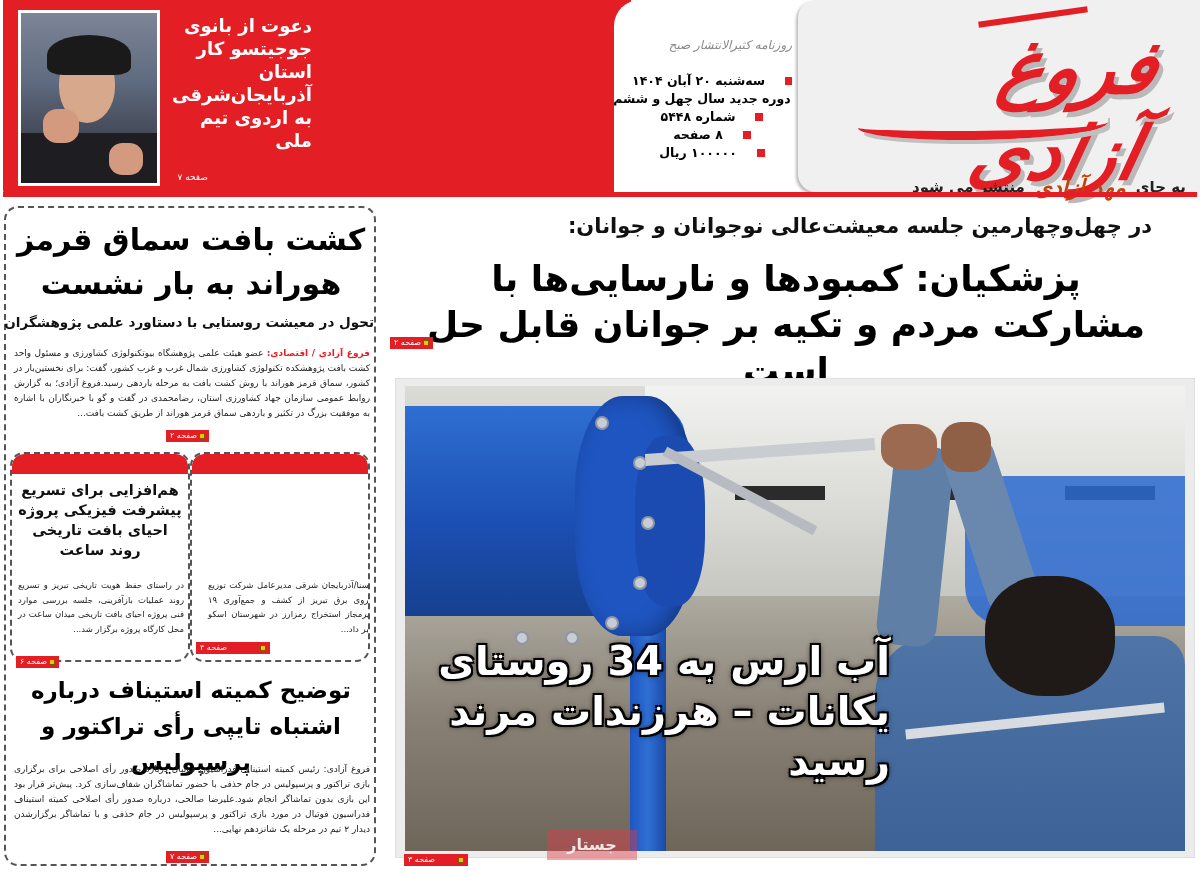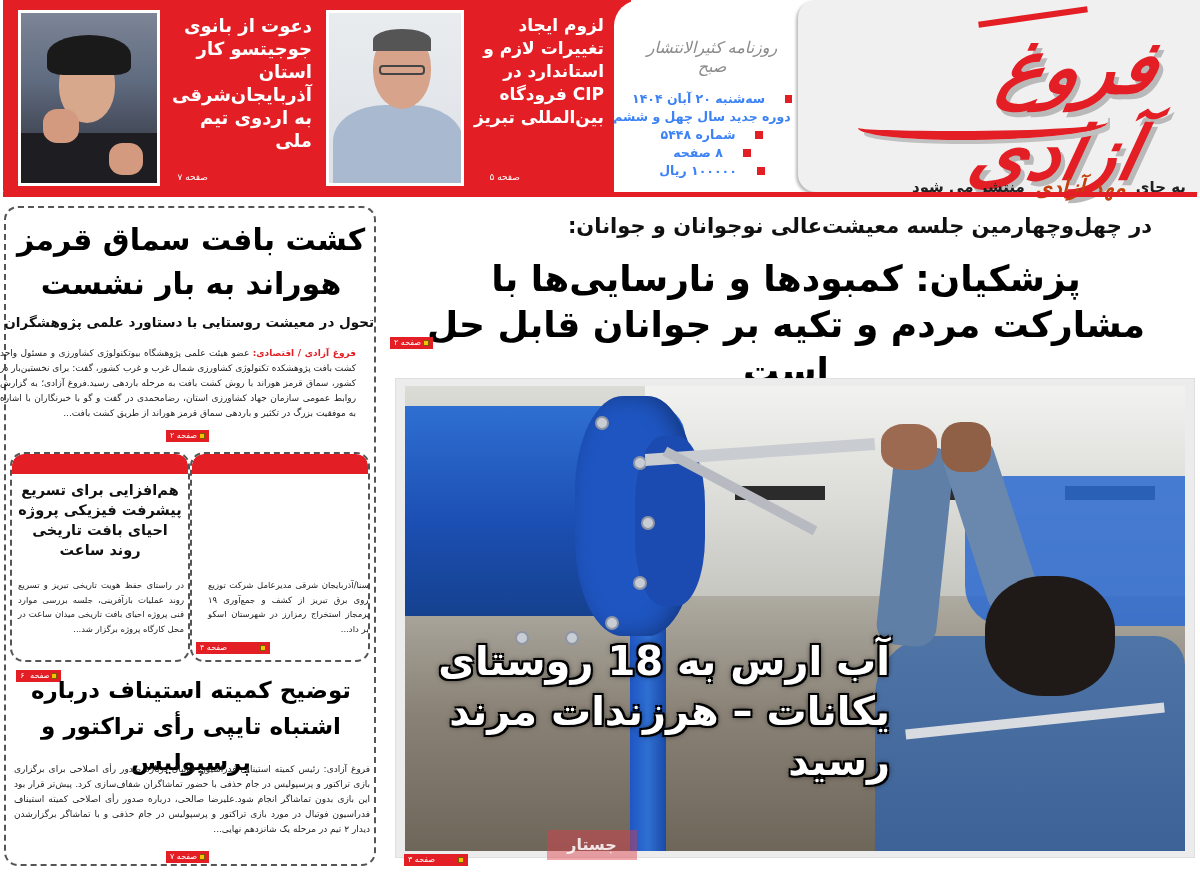--- a/index.html
+++ b/index.html
@@ -14,22 +14,22 @@
   .masthead-panel { position: absolute; left: 798px; top: 0; width: 402px; height: 192px; background: #f0f0f0; border-radius: 18px 0 0 18px; box-shadow: -2px 2px 3px #bbb; }
 
   .logo { position: absolute; left: 40px; top: 14px; width: 340px; height: 130px; }
   .logo-text { position: absolute; right: 30px; top: 10px; font-family: "DejaVu Serif", serif; font-size: 74px; font-style: italic; font-weight: bold; color: #e31e24; text-shadow: 5px 5px 0 #b9b9b9; letter-spacing: -4px; transform: skewX(-12deg); }
   .logo-swoosh { position: absolute; left: 20px; top: 96px; width: 250px; height: 30px; border-bottom: 9px solid #e31e24; border-radius: 0 0 60% 40%; box-shadow: 4px 6px 0 -2px #c0c0c0; }
   .logo-bar { position: absolute; left: 140px; top: 0; width: 110px; height: 6px; background: #e31e24; transform: rotate(-8deg); }
   .replace-line { position: absolute; right: 14px; top: 158px; font-size: 15px; font-weight: bold; color: #222; white-space: nowrap; display: flex; align-items: center; gap: 6px; }
   .sister-logo { font-family: "DejaVu Serif", serif; font-style: italic; font-weight: bold; font-size: 22px; color: #c2410c; margin: 16px 4px; }
 
   .issue-info { position: absolute; left: 632px; top: 20px; width: 160px; height: 170px; }
-  .paper-subtitle { text-align: center; font-family: "DejaVu Serif", serif; font-style: italic; font-size: 16px; color: #8a8a8a; margin-top: 18px; margin-bottom: 14px; }
-  .info-line { display: flex; align-items: center; justify-content: center; gap: 20px; font-size: 12.5px; font-weight: bold; color: #3b82f6; line-height: 18px; white-space: nowrap; }
+  .paper-subtitle { font-family: "DejaVu Serif", serif; font-style: italic; font-size: 12px; color: #8a8a8a; margin-top: 18px; margin-bottom: 20px; }
+  .info-line { display: flex; align-items: center; justify-content: center; gap: 20px; font-size: 12.5px; font-weight: bold; color: #000000; line-height: 18px; white-space: nowrap; }
   .info-bullet { display: inline-block; width: 8px; height: 8px; background: #e31e24; }
 
   .teaser { position: absolute; top: 10px; height: 176px; }
   .teaser-photo { position: absolute; top: 0; width: 138px; height: 176px; border: 3px solid #fff; overflow: hidden; }
   .teaser-title { position: absolute; top: 4px; color: #fff; font-weight: bold; font-size: 17px; line-height: 23px; text-align: right; }
   .teaser-page { position: absolute; bottom: 4px; color: #fff; font-size: 9px; }
 
   .photo-woman { background: linear-gradient(180deg, #7d8596 0%, #5f6b80 40%, #2b2b33 100%); }
   .photo-woman .face { position: absolute; left: 38px; top: 38px; width: 56px; height: 72px; background: #d8a88c; border-radius: 45% 45% 50% 50%; }
   .photo-woman .bandana { position: absolute; left: 26px; top: 22px; width: 84px; height: 40px; background: #1a1a1a; border-radius: 50% 50% 20% 20%; }
@@ -73,29 +73,29 @@
 
   .photo-caption { position: absolute; right: 310px; top: 636px; width: 460px; text-align: right; color: #fff; font-size: 40px; font-weight: 900; line-height: 50px; text-shadow: 0 0 3px #000, 0 0 6px #000, 2px 2px 0 #000, -2px -2px 0 #000, 2px -2px 0 #000, -2px 2px 0 #000; }
   .tag-photo { position: absolute; left: 404px; top: 854px; gap: 23px; }
   .watermark { position: absolute; left: 547px; top: 830px; width: 90px; height: 30px; background: rgba(220,60,70,0.45); color: rgba(255,255,255,0.85); font-size: 16px; font-weight: bold; text-align: center; line-height: 30px; }
 
   
   .left-box { position: absolute; left: 4px; top: 206px; width: 372px; height: 660px; border: 2px dashed #555; border-radius: 14px; }
   .lead-title { position: absolute; left: 12px; top: 218px; width: 358px; text-align: center; font-size: 30px; font-weight: 900; line-height: 44px; color: #000; }
   .lead-subtitle { position: absolute; left: 12px; top: 314px; width: 362px; text-align: center; font-size: 13.5px; font-weight: bold; color: #111; white-space: nowrap; letter-spacing: -0.6px; }
   .body-text { position: absolute; text-align: justify; font-size: 9px; line-height: 15px; color: #222; }
-  .lead-body { left: 0; top: 346px; width: 356px; }
+  .lead-body { left: 14px; top: 346px; width: 356px; }
   .byline { color: #e31e24; font-weight: bold; }
   .tag-lead { position: absolute; left: 166px; top: 430px; }
 
   .sub-box { position: absolute; top: 452px; width: 180px; height: 210px; border: 2px dashed #555; border-radius: 14px; overflow: hidden; }
   .sub-box-top { position: absolute; left: 0; top: 0; width: 100%; height: 20px; background: #e31e24; border-radius: 12px 12px 0 0; }
   .sub-title { position: absolute; width: 164px; text-align: center; font-size: 14.5px; font-weight: bold; line-height: 20px; color: #111; }
   .sub-body { width: 166px; font-size: 8.5px; line-height: 14.5px; }
-  .tag-sub6 { position: absolute; left: 16px; top: 670px; font-family: Liberation Mono, monospace; }
+  .tag-sub6 { position: absolute; left: 16px; top: 656px; }
   .tag-sub4 { position: absolute; left: 196px; top: 642px; gap: 33px; }
 
   .sports-title { position: absolute; left: 12px; top: 672px; width: 358px; text-align: center; font-size: 23px; font-weight: 900; line-height: 36px; color: #000; }
   .sports-body { left: 14px; top: 762px; width: 356px; }
   .tag-sports { position: absolute; left: 166px; top: 851px; }
 </style>
 </head>
 <body>
 
 <div class="header">
@@ -132,30 +132,20 @@
     <div class="info-line">
         <span class="info-bullet"></span>
         <span>۸ صفحه</span>
       </div>
     <div class="info-line">
         <span class="info-bullet"></span>
         <span>۱۰۰۰۰۰ ریال</span>
       </div>
   </div>
 
-  <div class="teaser" style="left:326px; width:284px;">
-    <div class="teaser-photo photo-man" style="left:0;">
-      <div class="shirt"></div>
-      <div class="head"></div>
-      <div class="hair"></div>
-      <div class="glasses"></div>
-    </div>
-    <div class="teaser-title" style="right:6px; width:136px;">لزوم ایجاد تغییرات لازم و استاندارد در CIP فرودگاه بین‌المللی تبریز</div>
-    <div class="teaser-page" style="right:90px;">صفحه ۵</div>
-  </div>
 
   <div class="teaser" style="left:18px; width:300px;">
     <div class="teaser-photo photo-woman" style="left:0; width:142px;">
       <div class="body"></div>
       <div class="face"></div>
       <div class="bandana"></div>
       <div class="fist1"></div>
       <div class="fist2"></div>
     </div>
     <div class="teaser-title" style="right:6px; width:150px; font-size:18px;">دعوت از بانوی جوجیتسو کار استان آذربایجان‌شرقی به اردوی تیم ملی</div>
@@ -192,21 +182,21 @@
   <div class="wrench"></div>
   <div class="wrench2"></div>
   <div class="worker-body"></div>
   <div class="worker-stripe"></div>
   <div class="worker-arm"></div>
   <div class="worker-arm2"></div>
   <div class="worker-hand"></div>
   <div class="worker-hand2"></div>
   <div class="worker-head"></div>
 </div>
-<div class="photo-caption">آب ارس به 18 روستای یکانات – هرزندات مرند رسید</div>
+<div class="photo-caption">آب ارس به 34 روستای یکانات – هرزندات مرند رسید</div>
 <div class="page-tag tag-photo">
     <span class="sq"></span>
     <span>صفحه ۳</span>
   </div>
 <div class="watermark">جستار</div>
 
 <div class="left-box"></div>
 <div class="lead-title">کشت بافت سماق قرمز هوراند به بار نشست</div>
 <div class="lead-subtitle">تحول در معیشت روستایی با دستاورد علمی پژوهشگران تبریزی</div>
 <div class="body-text lead-body"><span class="byline">فروغ آزادی / اقتصادی:</span> <span>عضو هیئت علمی پژوهشگاه بیوتکنولوژی کشاورزی و مسئول واحد کشت بافت پژوهشکده تکنولوژی کشاورزی شمال غرب و غرب کشور، گفت: برای نخستین‌بار در کشور، سماق قرمز هوراند با روش کشت بافت به مرحله باردهی رسید.فروغ آزادی؛ به گزارش روابط عمومی سازمان جهاد کشاورزی استان، رضامحمدی در گفت و گو با خبرنگاران با اشاره به موفقیت بزرگ در تکثیر و باردهی سماق قرمز هوراند از طریق کشت بافت...</span></div>

